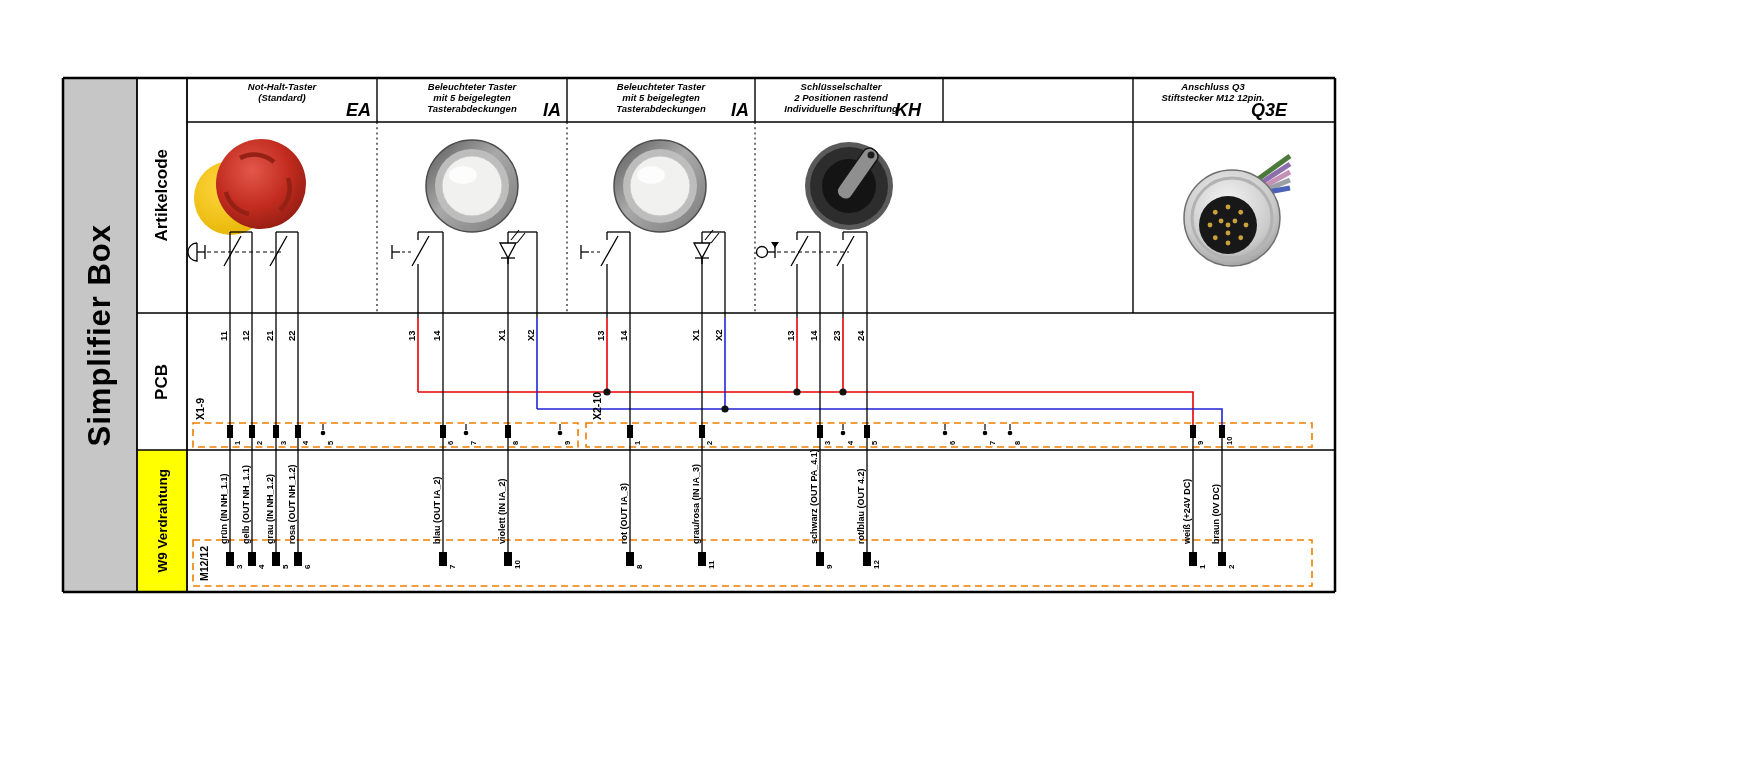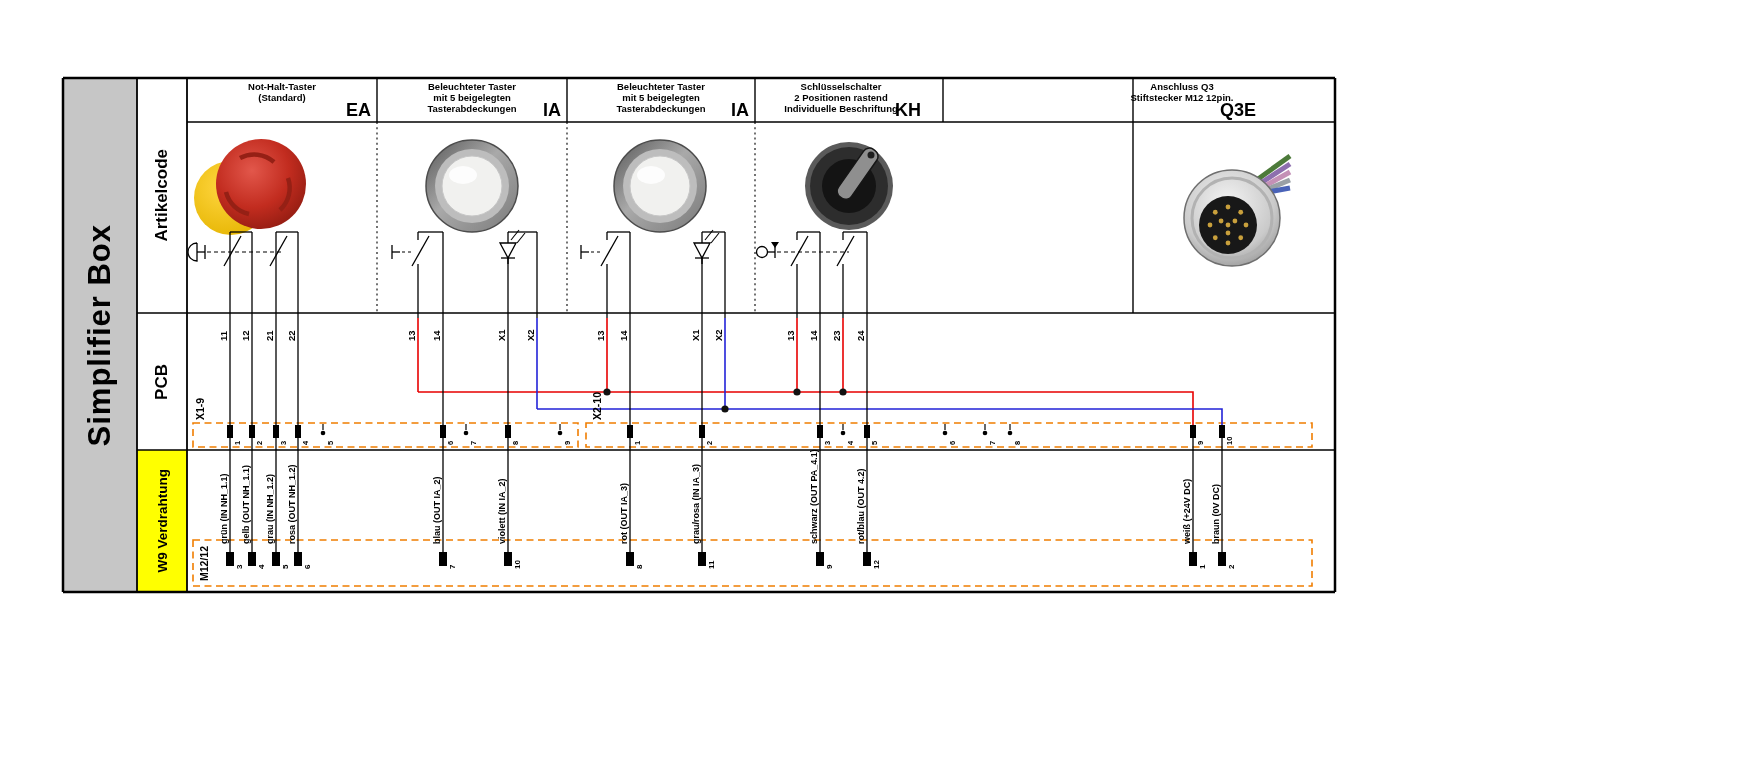--- a/index.html
+++ b/index.html
@@ -1,19 +1,19 @@
 <!DOCTYPE html>
 <html><head>
 <meta charset="utf-8">
 <style>
   html,body{margin:0;padding:0;background:#ffffff;width:1755px;height:768px;overflow:hidden;}
   #stage{position:relative;width:1755px;height:768px;font-family:"Liberation Sans",sans-serif;}
   #schematic{position:absolute;left:0;top:0;}
   svg text{font-family:"Liberation Sans",sans-serif;}
-  .hcell{position:absolute;top:79px;height:42px;}
+  .hcell{position:absolute;top:79px;height:42px;font-style:italic;}
   .colname{font-size:9.5px;line-height:10.8px;font-weight:bold;text-align:center;white-space:pre-line;padding-top:3px;color:#000;}
   .colcode{position:absolute;right:6px;bottom:0px;font-size:18px;font-weight:bold;color:#000;}
   .vwrap{position:absolute;display:flex;align-items:center;justify-content:center;}
   .vtext{writing-mode:vertical-rl;transform:rotate(180deg);font-weight:bold;white-space:nowrap;color:#000;}
   .title-text{font-size:31px;letter-spacing:1px;}
   .rowlab-text{font-size:17px;}
   .w9-text{font-size:13.5px;}
 </style>
 </head>
 <body>
@@ -352,19 +352,19 @@
   <div class="hcell" style="left:755px;width:172px;">
     <div class="colname">Schlüsselschalter
 2 Positionen rastend
 Individuelle Beschriftung</div>
     <span class="colcode">KH</span>
   </div>
   <div class="hcell" style="left:943px;width:190px;">
     <div class="colname"></div>
     <span class="colcode"></span>
   </div>
-  <div class="hcell" style="left:1102px;width:160px;">
+  <div class="hcell" style="left:1133px;width:160px;">
     <div class="colname">Anschluss Q3
 Stiftstecker M12 12pin.</div>
     <span class="colcode">Q3E</span>
   </div>
 
 </div>
 
 </body></html>

